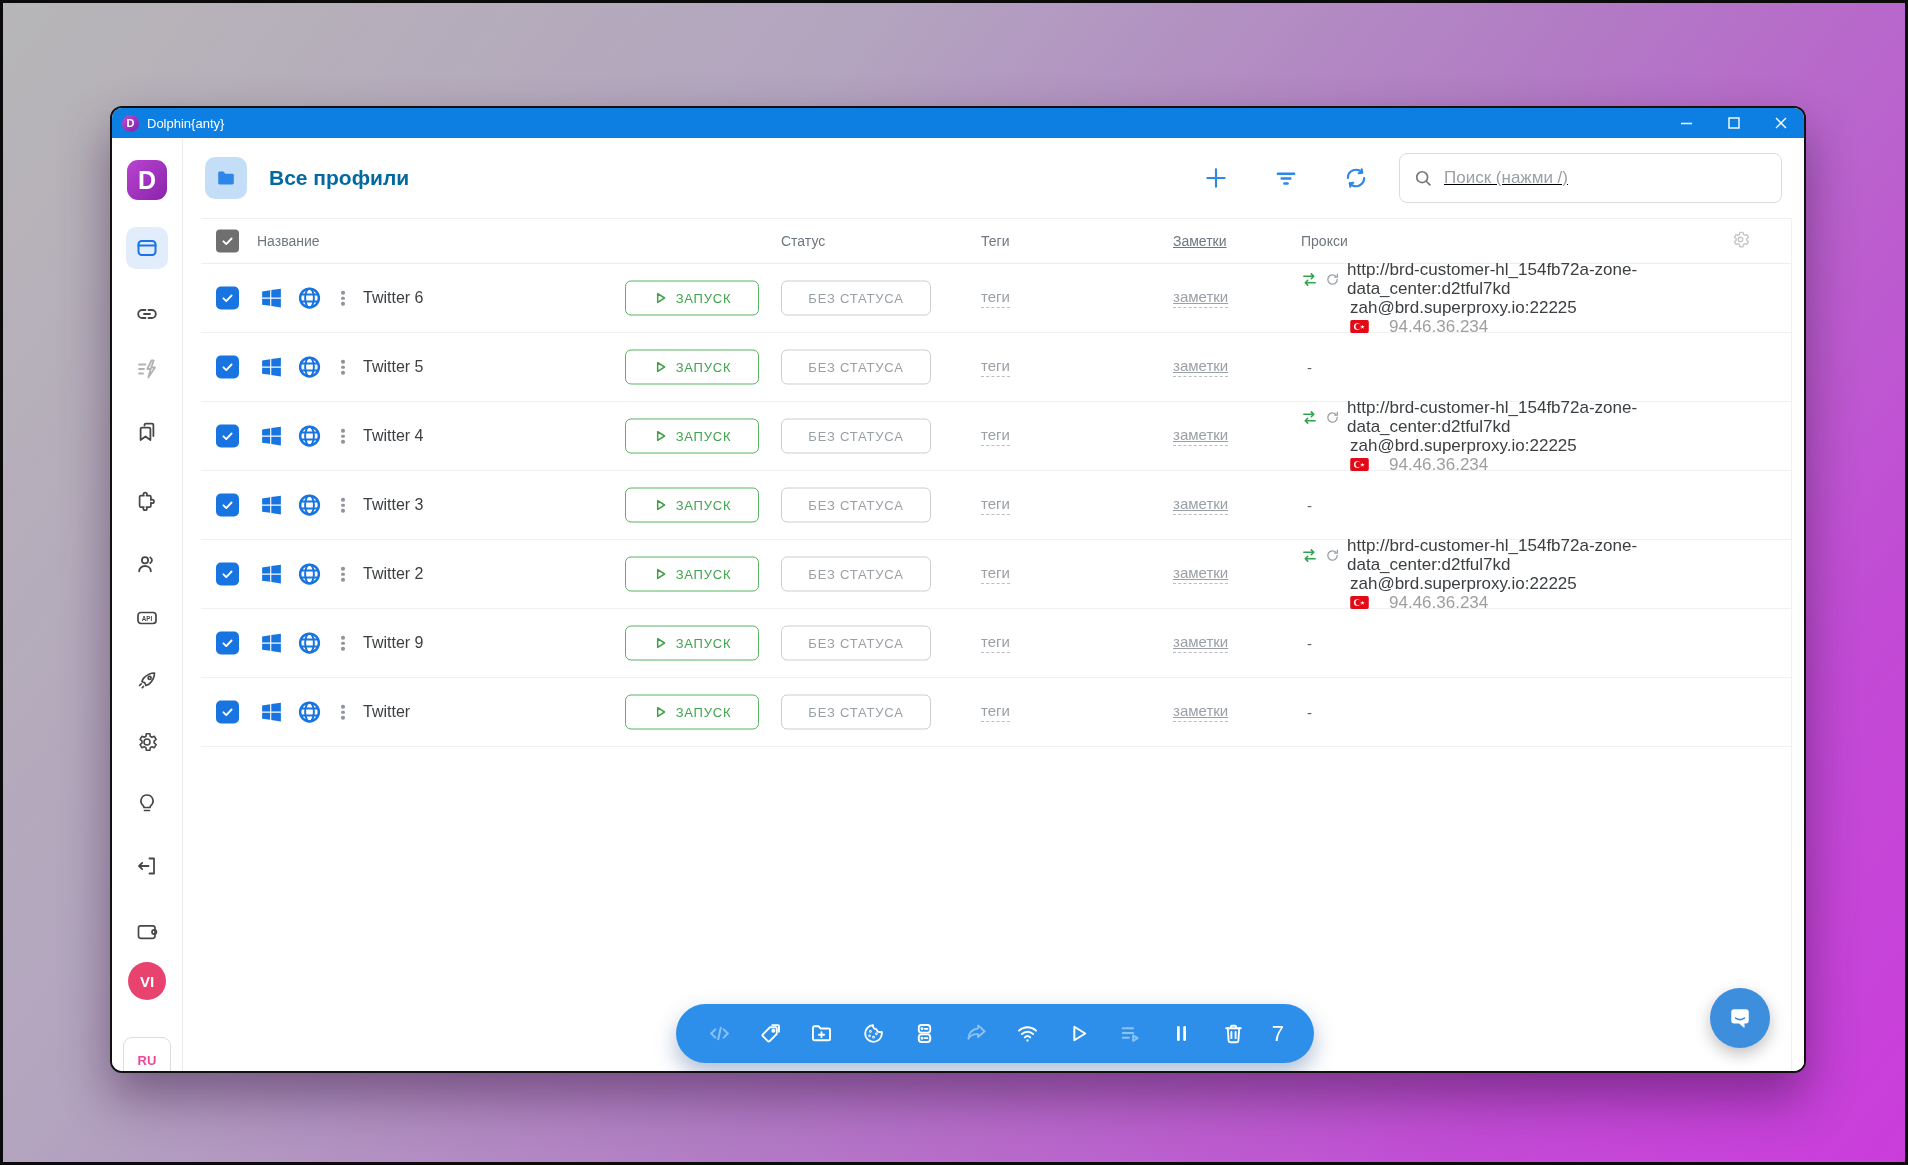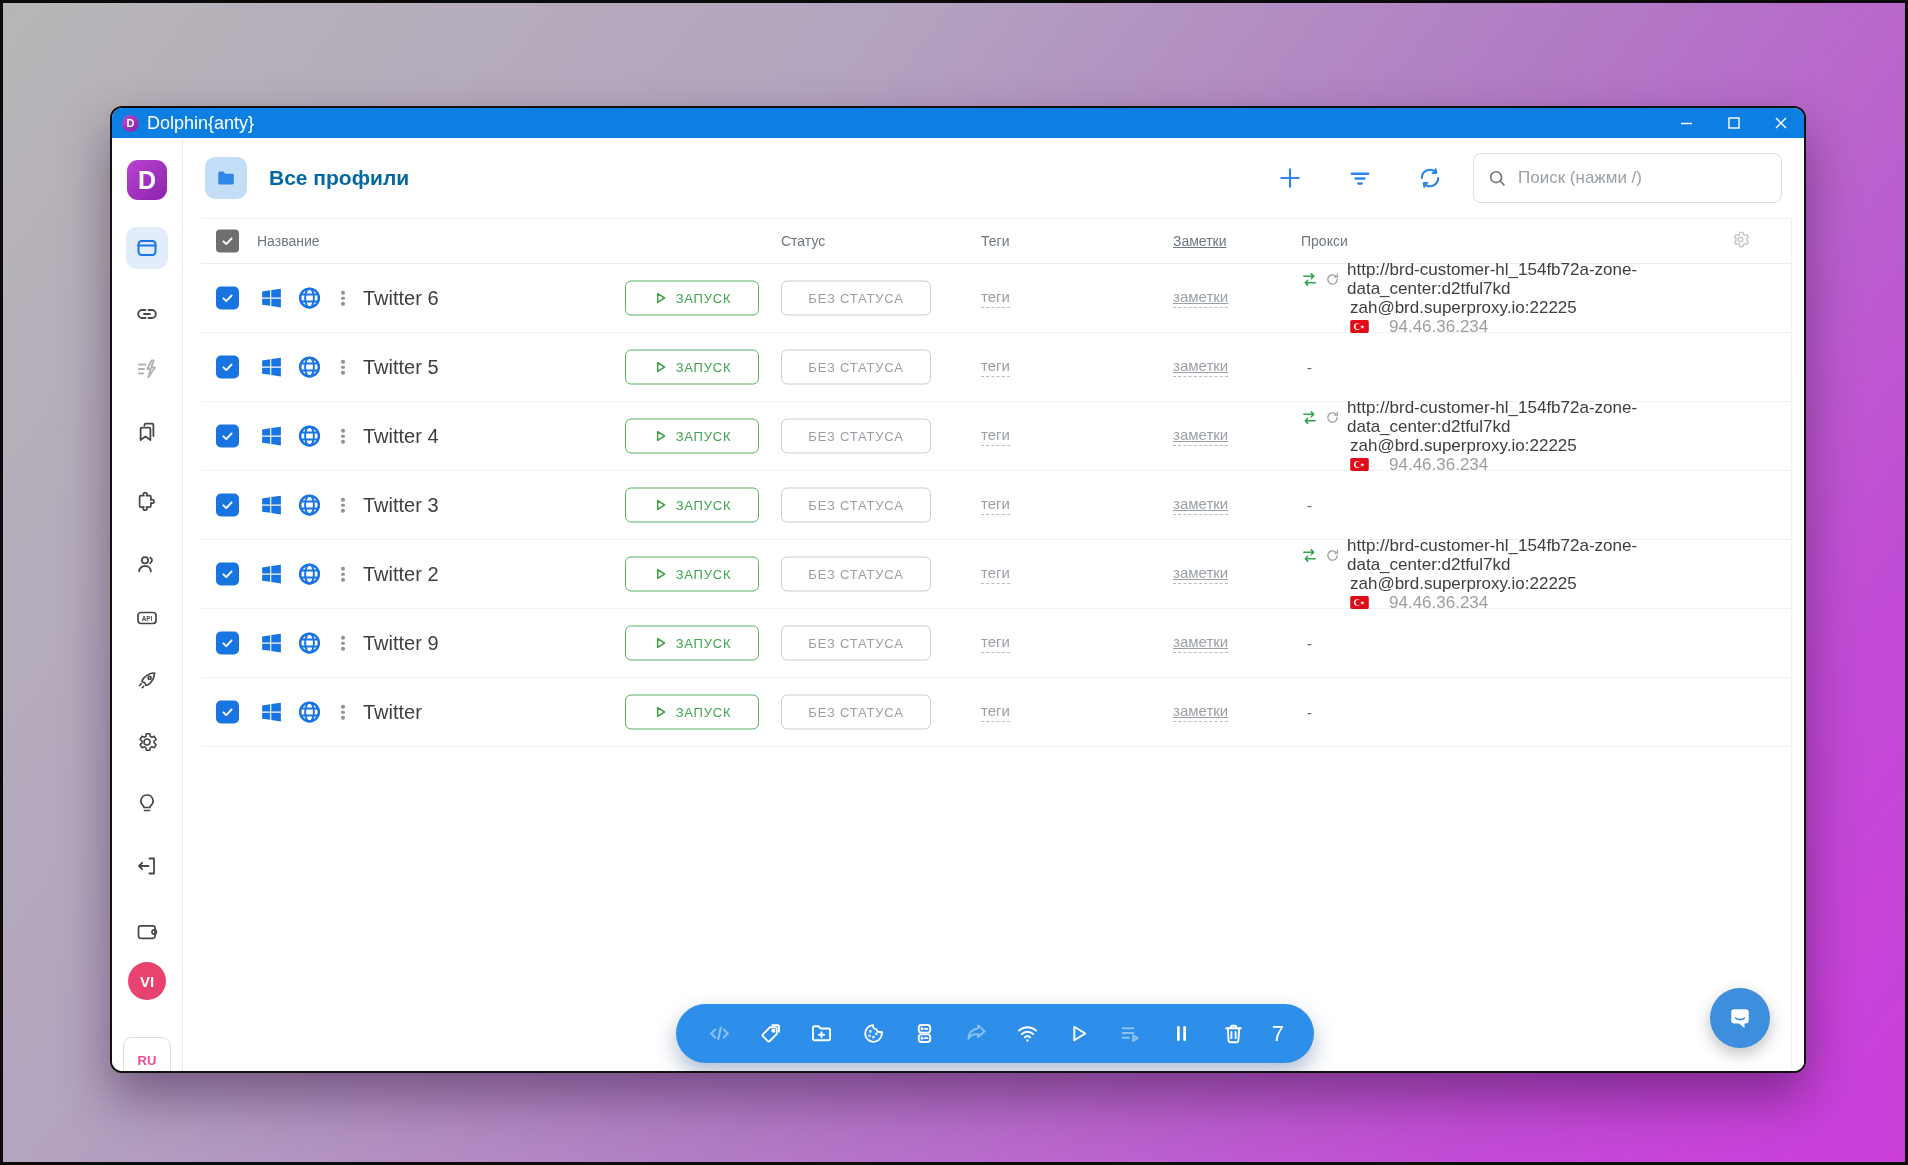--- a/index.html
+++ b/index.html
@@ -7,21 +7,21 @@
     border:3px solid #0b0b0b;
     background:linear-gradient(127deg,#b7b6b7 0%,#b3a4bf 32%,#b27ac5 58%,#c24bd5 84%,#ca3ddb 100%);
     font-family:"Liberation Sans",sans-serif;}
   .window{position:absolute;left:107px;top:103px;width:1692px;height:963px;border-radius:12px;
     border:2px solid #111;background:#fff;overflow:hidden;display:flex;flex-direction:column;
     box-shadow:0 24px 50px rgba(45,8,55,.45);}
   
   .titlebar{flex:0 0 30px;height:30px;background:#0e7fe2;display:flex;align-items:center;padding-left:10px;color:#fff;}
   .tb-logo{width:17px;height:17px;border-radius:50%;background:linear-gradient(135deg,#c14ad4,#7d23a6);
     display:flex;align-items:center;justify-content:center;font-size:11px;font-weight:800;margin-right:8px;color:#fff;}
-  .tb-title{font-size:18px;}
+  .tb-title{font-size:13px;}
   .tb-controls{margin-left:auto;display:flex;height:100%;}
   .tb-btn{width:47px;height:100%;display:flex;align-items:center;justify-content:center;}
   
   .app{flex:1;display:flex;min-height:0;background:#fff;}
   .sidebar{flex:0 0 70px;width:70px;border-right:1px solid #ececec;position:relative;}
   .sb{position:absolute;left:50%;transform:translateX(-50%);width:42px;height:42px;display:flex;align-items:center;justify-content:center;}
   .sb svg{width:24px;height:24px;}
   .sb-logo{top:22px;width:40px;height:40px;border-radius:11px;background:linear-gradient(135deg,#b944cf,#8a23ad);
     color:#fff;font-weight:800;font-size:25px;display:flex;align-items:center;justify-content:center;}
   .sb-active{background:#e1edfb;border-radius:10px;}
@@ -30,40 +30,40 @@
   .ru{top:899px;width:46px;height:44px;background:#fff;border:1px solid #ddd;border-radius:9px;
     font-weight:700;font-size:13px;color:#ec4899;display:flex;align-items:center;justify-content:center;}
   
   .main{flex:1;position:relative;display:flex;flex-direction:column;min-width:0;background:#fff;}
   .vline{position:absolute;top:80px;bottom:0;right:12px;width:1px;background:#f1f1f1;}
   .main-header{flex:0 0 80px;height:80px;display:flex;align-items:center;padding:0 22px;}
   .folder-badge{width:42px;height:42px;border-radius:10px;background:#c5def7;display:flex;align-items:center;justify-content:center;}
   .page-title{margin-left:22px;font-size:21px;font-weight:700;color:#0369a1;text-align:center;}
   .hdr-actions{margin-left:auto;display:flex;align-items:center;}
   .hicon{width:26px;height:26px;margin-left:44px;display:flex;align-items:center;justify-content:center;}
-  .search{width:309px;height:50px;margin-left:30px;border:1px solid #dcdcdc;border-radius:8px;display:flex;align-items:center;
-    padding:16px 13px;gap:9px;box-sizing:border-box;background:#fff;}
+  .search{width:383px;height:50px;margin-left:30px;border:1px solid #dcdcdc;border-radius:8px;display:flex;align-items:center;
+    padding:16px 13px;gap:9px;box-sizing:border-box;background:#fff;text-decoration:underline;}
   .search input{border:none;outline:none;flex:1;font-size:17px;color:#444;font-family:"Liberation Sans",sans-serif;}
   .search input::placeholder{color:#9aa0a6;}
   
   .table{margin:0 13px 0 18px;position:relative;}
   .thead{height:44px;position:relative;border-top:1px solid #f0f0f0;border-bottom:1px solid #ededed;color:#6e7781;font-size:14px;}
   .th,.c{position:absolute;top:50%;transform:translateY(-50%);}
   .row{height:68px;position:relative;border-bottom:1px solid #f1f1f1;background:#fff;}
   .p-check{left:15px;} .p-namehdr{left:56px;} .p-win{left:58px;} .p-globe{left:96px;} .p-kebab{left:140px;}
   .p-name{left:162px;} .p-launch{left:424px;} .p-statushdr{left:580px;} .p-status{left:580px;}
   .p-tags{left:780px;} .p-notes{left:972px;text-decoration:underline;} .p-proxyhdr{left:1100px;} .p-proxy{left:1100px;} .p-dash{left:1106px;}
   .th-gear{position:absolute;right:40px;top:50%;transform:translateY(-50%);}
   .cb{width:23px;height:23px;border-radius:5px;display:flex;align-items:center;justify-content:center;}
   .cb svg{width:15px;height:15px;}
   .cb-blue{background:#1774e0;} .cb-dark{background:#6f6f6f;border-radius:4px;}
   .ic24{width:25px;height:25px;display:flex;}
   .kebab{display:flex;flex-direction:column;gap:2px;}
   .kebab i{width:3.5px;height:3.5px;border-radius:50%;background:#8f959b;}
-  .name{font-size:20px;color:#3c4043;}
+  .name{font-size:16px;color:#3c4043;}
   .btn{height:35px;border-radius:6px;background:#fff;display:flex;align-items:center;justify-content:center;
     letter-spacing:.8px;font-size:13px;font-family:"Liberation Sans",sans-serif;cursor:pointer;box-sizing:border-box;}
   .btn-launch{width:134px;border:1.5px solid #57b361;color:#3fa44e;font-weight:400;gap:8px;}
   .btn-status{width:150px;border:1.5px solid #cdcdcd;color:#9aa0a6;font-weight:500;}
   .dashed{color:#9aa0a6;font-size:15px;border-bottom:1.5px dashed #bdbdbd;padding-bottom:2px;cursor:pointer;}
   .proxy{display:flex;flex-direction:column;line-height:19px;font-size:17px;color:#3c4043;width:470px;}
   .pl1{display:flex;align-items:center;gap:7px;}
   .pl1 .pic{display:flex;}
   .pl2{margin-left:49px;}
   .pl3{margin-left:49px;display:flex;align-items:center;gap:20px;}

